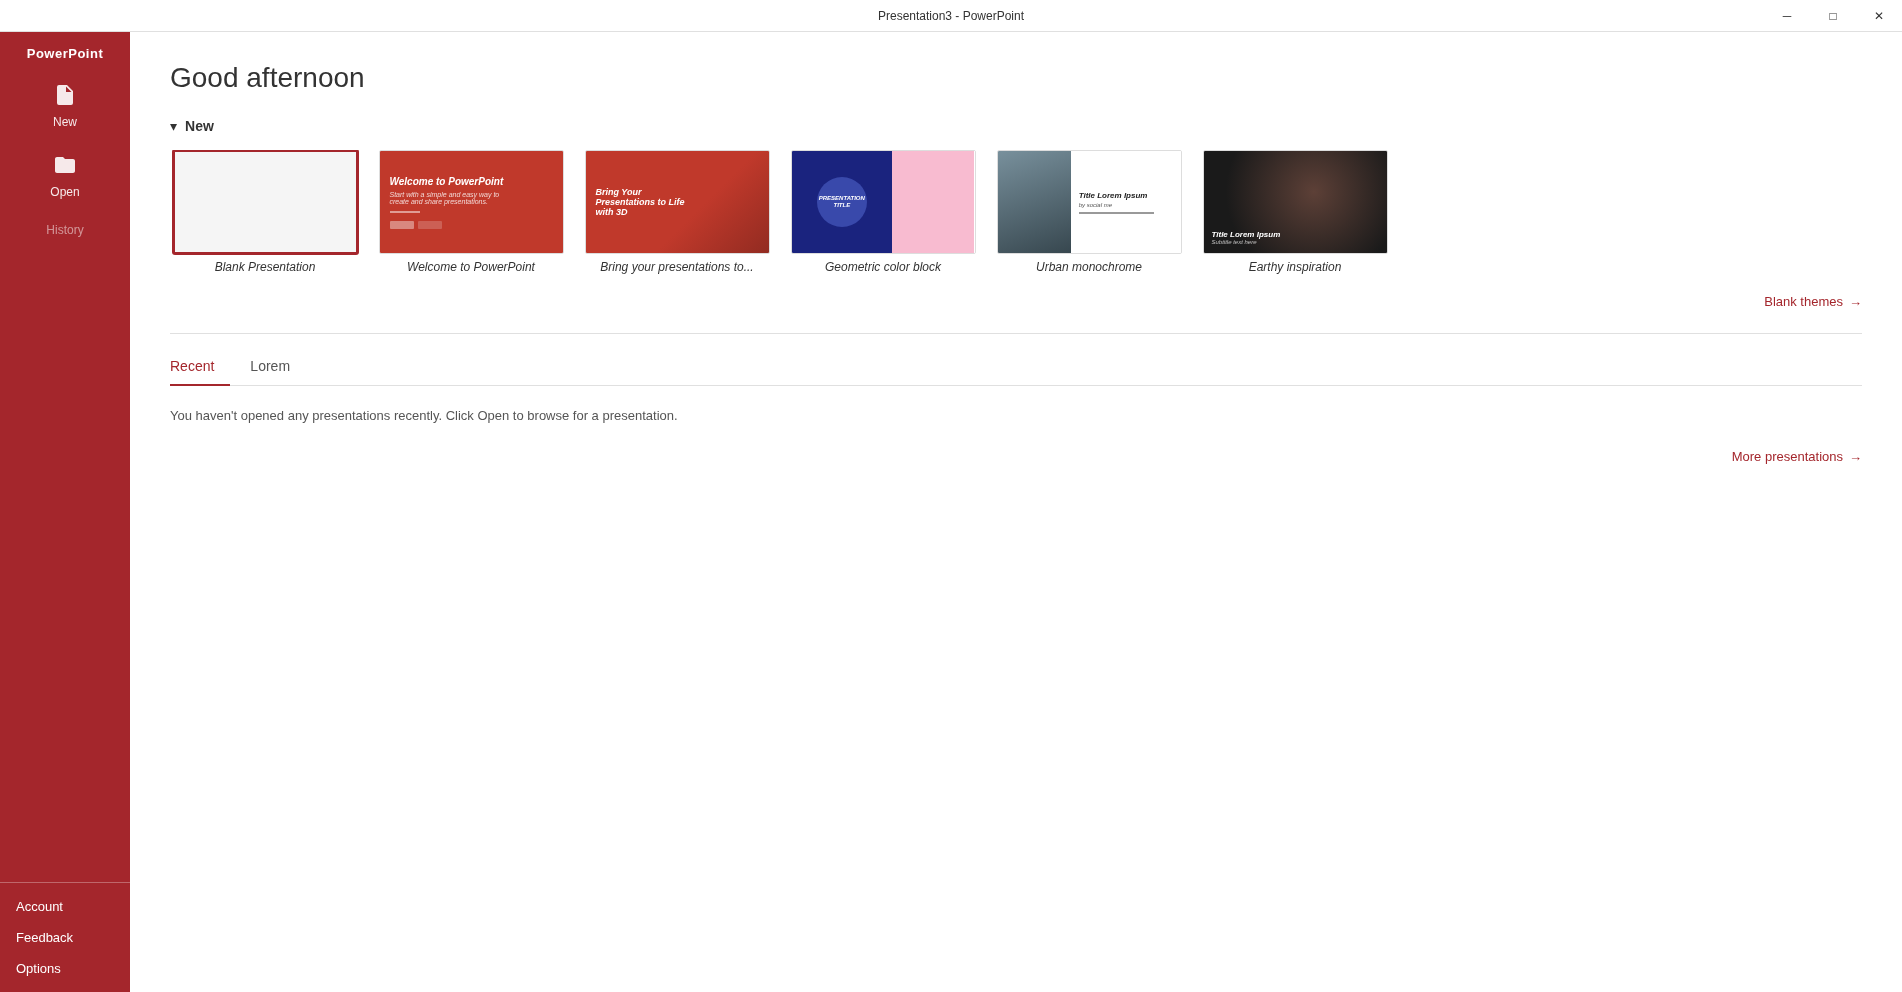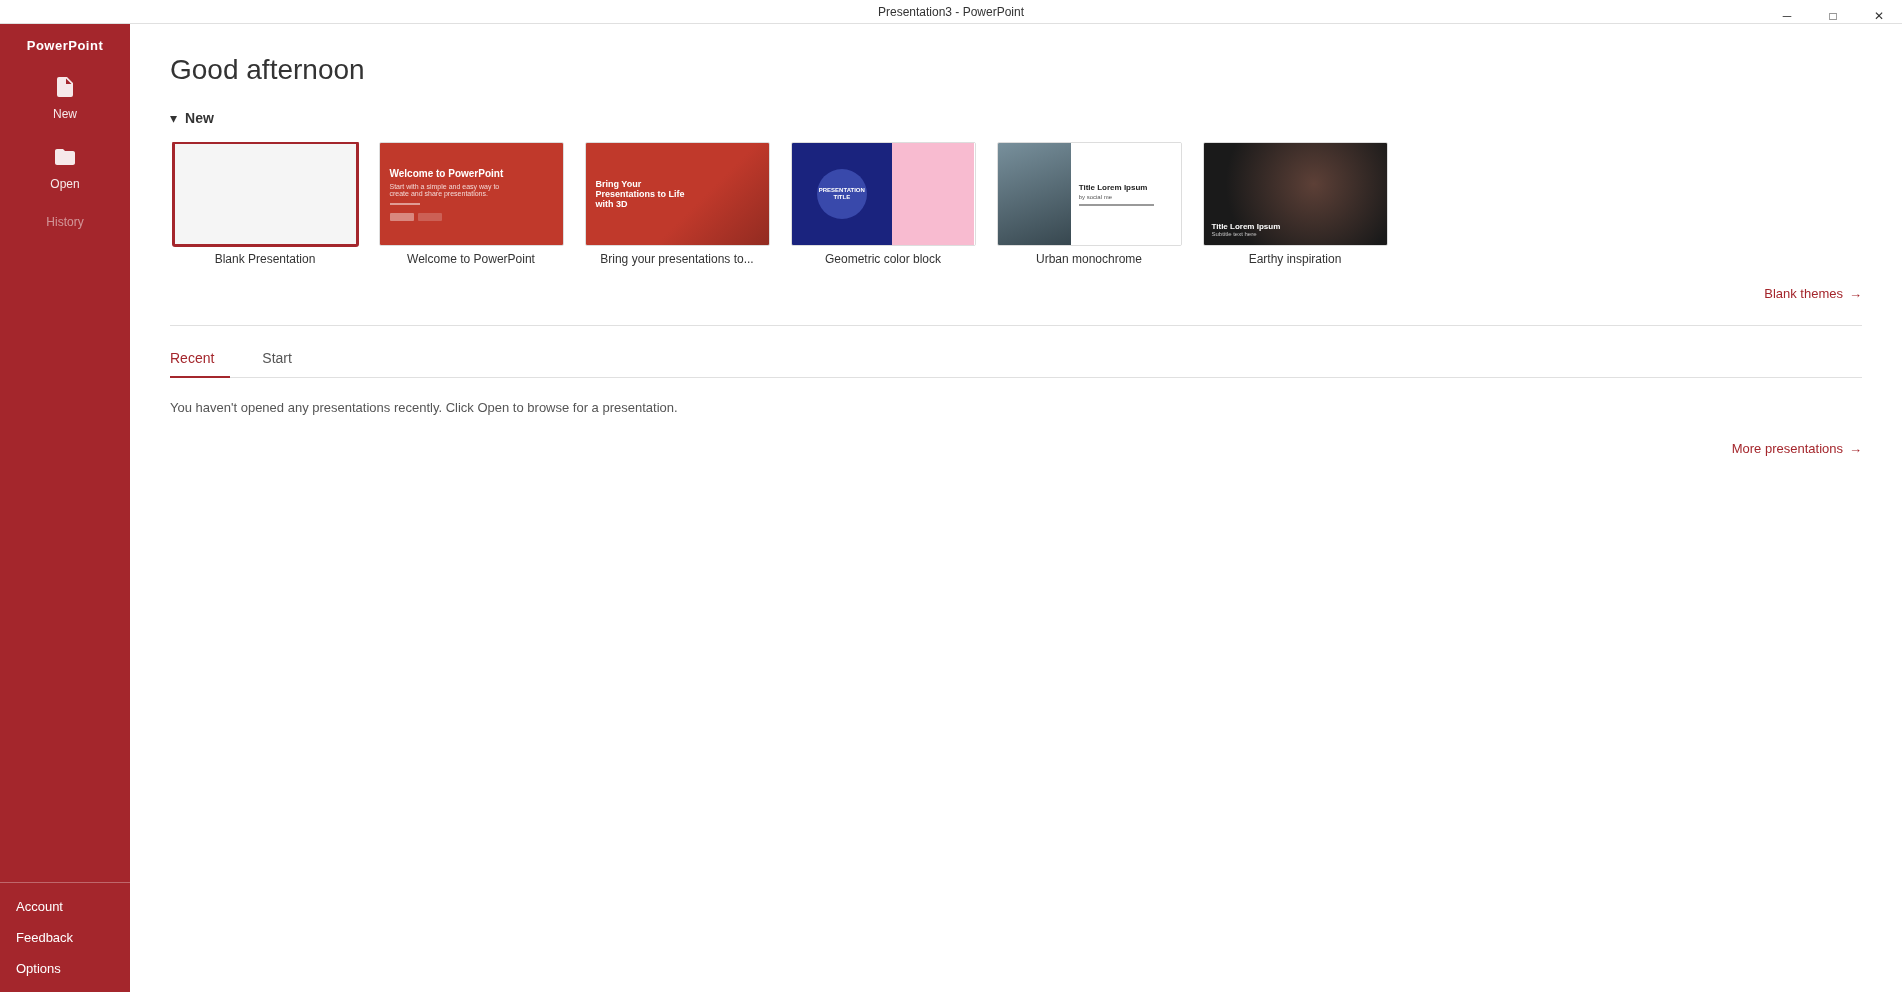--- a/index.html
+++ b/index.html
@@ -1,20 +1,20 @@
 <!DOCTYPE html>
 <html><head>
   <meta charset="utf-8">
   <style>
     * { margin: 0; padding: 0; box-sizing: border-box; }
     body { font-family: 'Segoe UI', sans-serif; background: #fff; display: flex; flex-direction: column; height: 992px; width: 1902px; overflow: hidden; }
 
     
     .title-bar {
-      height: 24px;
+      height: 32px;
       background: #fff;
       display: flex;
       align-items: center;
       justify-content: center;
       position: relative;
       border-bottom: 1px solid #e0e0e0;
       flex-shrink: 0;
     }
     .title-bar-text {
       font-size: 12px;
@@ -156,20 +156,21 @@
       overflow-x: hidden;
       margin-bottom: 12px;
     }
     .template-card {
       display: flex;
       flex-direction: column;
       align-items: center;
       cursor: pointer;
       width: 190px;
       flex-shrink: 0;
+      font-style: italic;
     }
     .template-thumbnail {
       width: 185px;
       height: 104px;
       border: 1px solid #ddd;
       border-radius: 2px;
       overflow: hidden;
       position: relative;
       background: #fff;
     }
@@ -348,21 +349,21 @@
     
     .divider {
       border: none;
       border-top: 1px solid #e0e0e0;
       margin: 8px 0 16px 0;
     }
 
     
     .tabs {
       display: flex;
-      gap: 16px;
+      gap: 4px;
       margin-bottom: 12px;
       border-bottom: 1px solid #e0e0e0;
     }
     .tab {
       padding: 8px 16px 10px 0;
       font-size: 14px;
       color: #555;
       cursor: pointer;
       border-bottom: 2px solid transparent;
       margin-bottom: -1px;
@@ -541,21 +542,21 @@
       <span>→</span>
     </div>
 
     <hr class="divider">
 
     <div class="tabs">
       <div class="tab active">
         <span>Recent</span>
       </div>
       <div class="tab" style="margin-left:16px;">
-        <span>Start</span>
+        <span>Lorem</span>
       </div>
     </div>
 
     <p class="empty-state">You haven't opened any presentations recently. Click Open to browse for a presentation.</p>
 
     <div class="more-presentations-link">
       <span>More presentations</span>
       <span>→</span>
     </div>
 

